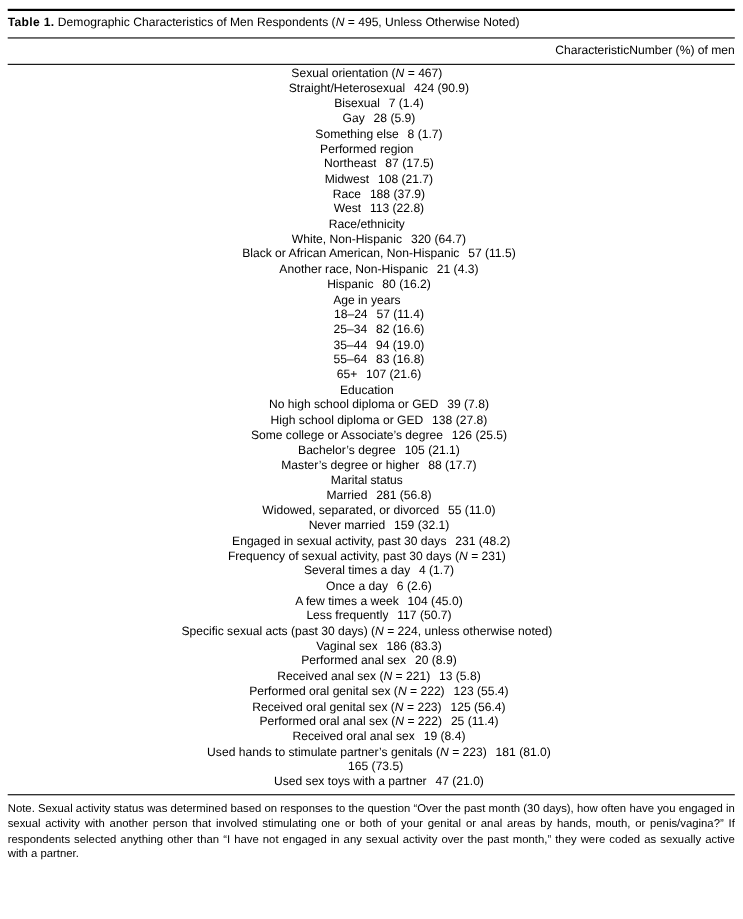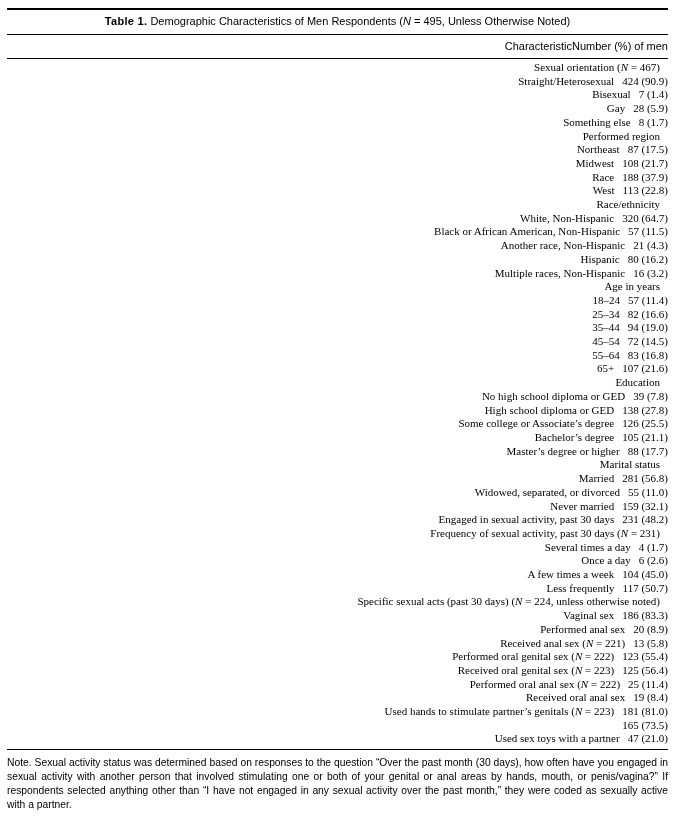--- a/index.html
+++ b/index.html
@@ -14,41 +14,39 @@
   }
   .page { padding: 8px 7px 0 7px; }
   .rule { border-top: 1px solid #000; height: 0; }
   .rule.thick { border-top-width: 2px; }
 
   .table-caption {
     font-size: 11px;
     line-height: 13px;
     padding: 5px 0 6px 0;
     white-space: nowrap;
-    text-align: center;
   }
   .table-caption .caption-label { font-weight: bold; letter-spacing: 0.3px; }
 
   .col-header {
     display: flex;
     justify-content: flex-end;
     align-items: baseline;
     font-size: 11px;
     line-height: 13px;
     padding: 5px 0 5px 0;
   }
 
   .table-body { padding: 2px 0 3px 0; }
   .row {
     display: flex;
-    justify-content: flex-end;
+    justify-content: center;
     align-items: baseline;
     font-size: 11px;
     line-height: 13.7px;
-    font-family: Liberation Serif, serif;
   }
   .row-label { white-space: nowrap; overflow: hidden; }
   .row-label.indent { padding-left: 14px; }
   .row-value { white-space: nowrap; padding-left: 8px; }
 
   .note {
     font-size: 10.3px;
     line-height: 13.9px;
     padding-top: 6px;
     text-align: justify;
@@ -146,24 +144,20 @@
   <div class="row">
     <span class="row-label indent">Another race, Non-Hispanic</span>
     <span class="row-value">21 (4.3)</span>
   </div>
 
   <div class="row">
     <span class="row-label indent">Hispanic</span>
     <span class="row-value">80 (16.2)</span>
   </div>
 
-  <div class="row">
-    <span class="row-label indent">Multiple races, Non-Hispanic</span>
-    <span class="row-value">16 (3.2)</span>
-  </div>
 
   <div class="row">
     <span class="row-label">Age in years</span>
     <span class="row-value"></span>
   </div>
 
   <div class="row">
     <span class="row-label indent">18–24</span>
     <span class="row-value">57 (11.4)</span>
   </div>
@@ -171,24 +165,20 @@
   <div class="row">
     <span class="row-label indent">25–34</span>
     <span class="row-value">82 (16.6)</span>
   </div>
 
   <div class="row">
     <span class="row-label indent">35–44</span>
     <span class="row-value">94 (19.0)</span>
   </div>
 
-  <div class="row">
-    <span class="row-label indent">45–54</span>
-    <span class="row-value">72 (14.5)</span>
-  </div>
 
   <div class="row">
     <span class="row-label indent">55–64</span>
     <span class="row-value">83 (16.8)</span>
   </div>
 
   <div class="row">
     <span class="row-label indent">65+</span>
     <span class="row-value">107 (21.6)</span>
   </div>

